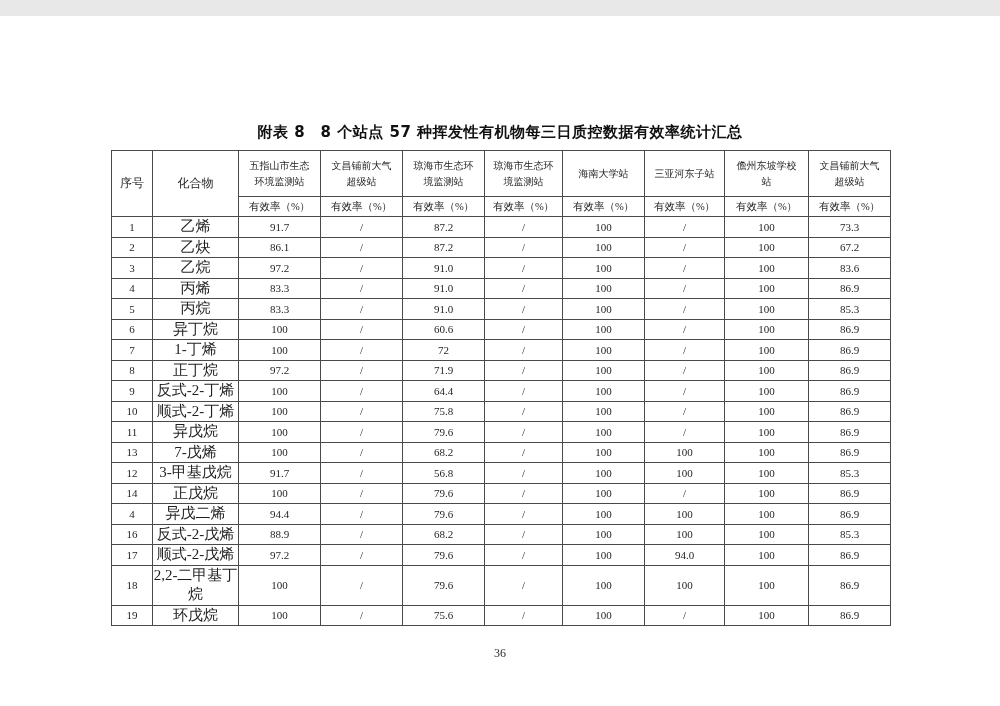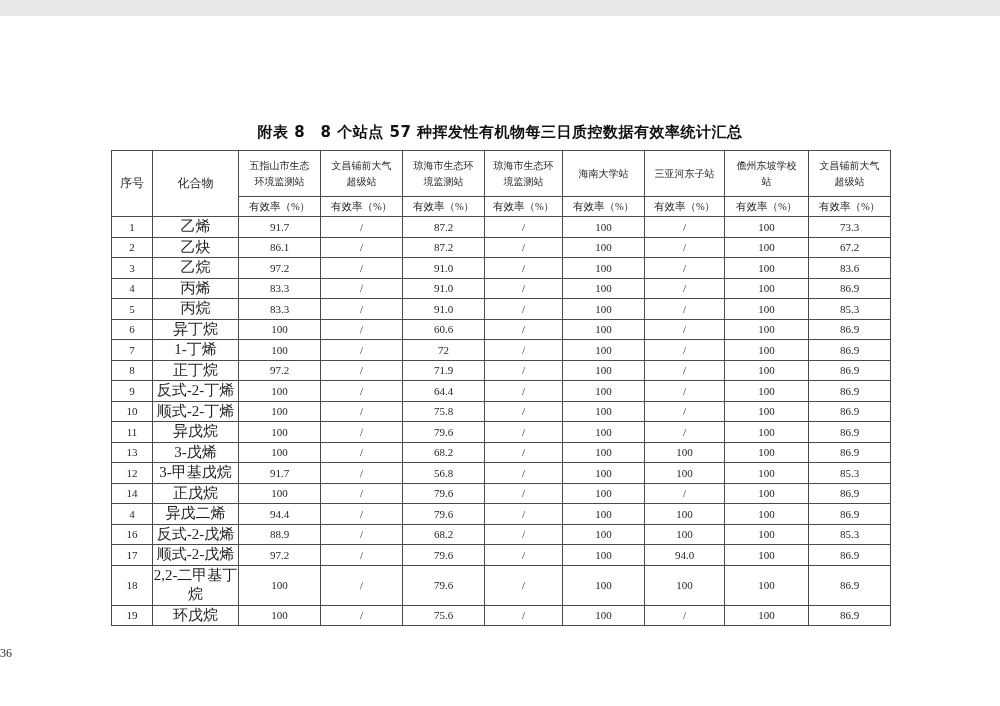--- a/index.html
+++ b/index.html
@@ -64,21 +64,21 @@
     font-size: 11px;
   }
   .voc-table tbody td.compound-cell {
     font-size: 15px;
   }
   .page-number {
     position: absolute;
     top: 630px;
     left: 0;
     width: 100%;
-    text-align: left;
+    text-align: center;
     font-size: 12px;
     color: #2a2a2a;
   }
 </style>
 </head>
 <body>
 
 <div class="page">
 
   <div class="doc-title">附表 8　8 个站点 57 种挥发性有机物每三日质控数据有效率统计汇总</div>
@@ -248,21 +248,21 @@
           <td>/</td>
           <td>79.6</td>
           <td>/</td>
           <td>100</td>
           <td>/</td>
           <td>100</td>
           <td>86.9</td>
         </tr>
         <tr>
           <td>13</td>
-          <td class="compound-cell">3-戊烯</td>
+          <td class="compound-cell">7-戊烯</td>
           <td>100</td>
           <td>/</td>
           <td>68.2</td>
           <td>/</td>
           <td>100</td>
           <td>100</td>
           <td>100</td>
           <td>86.9</td>
         </tr>
         <tr>

